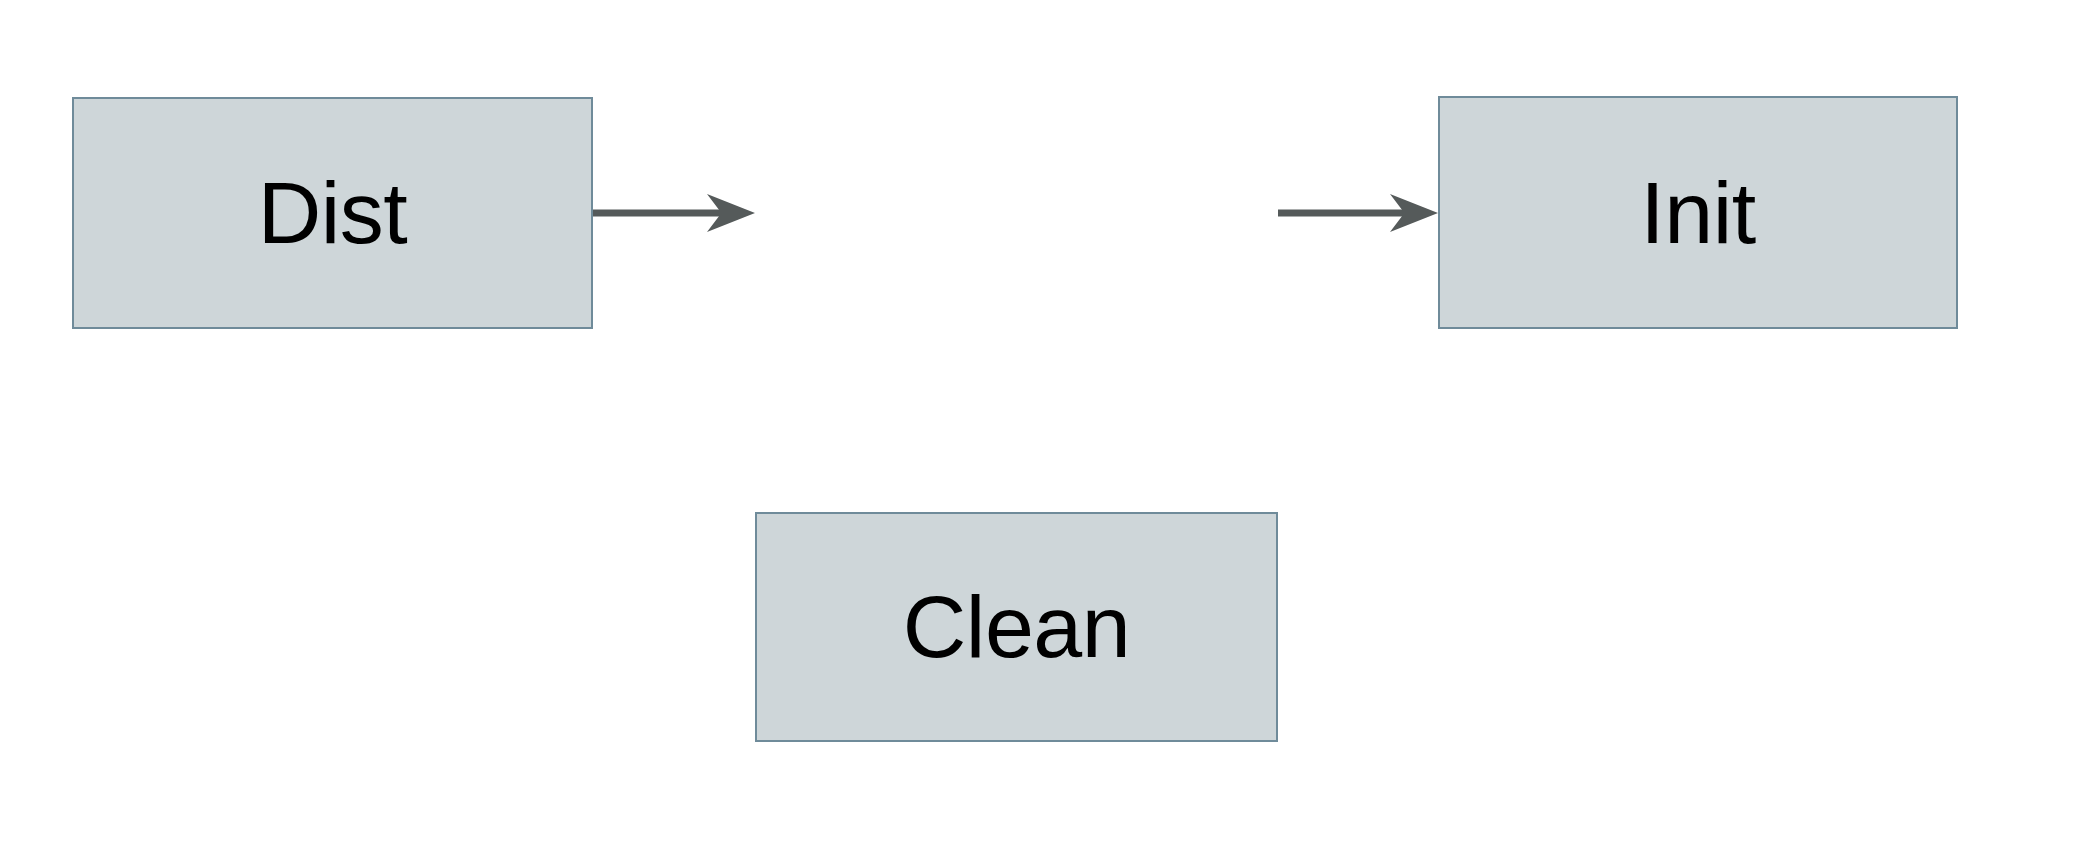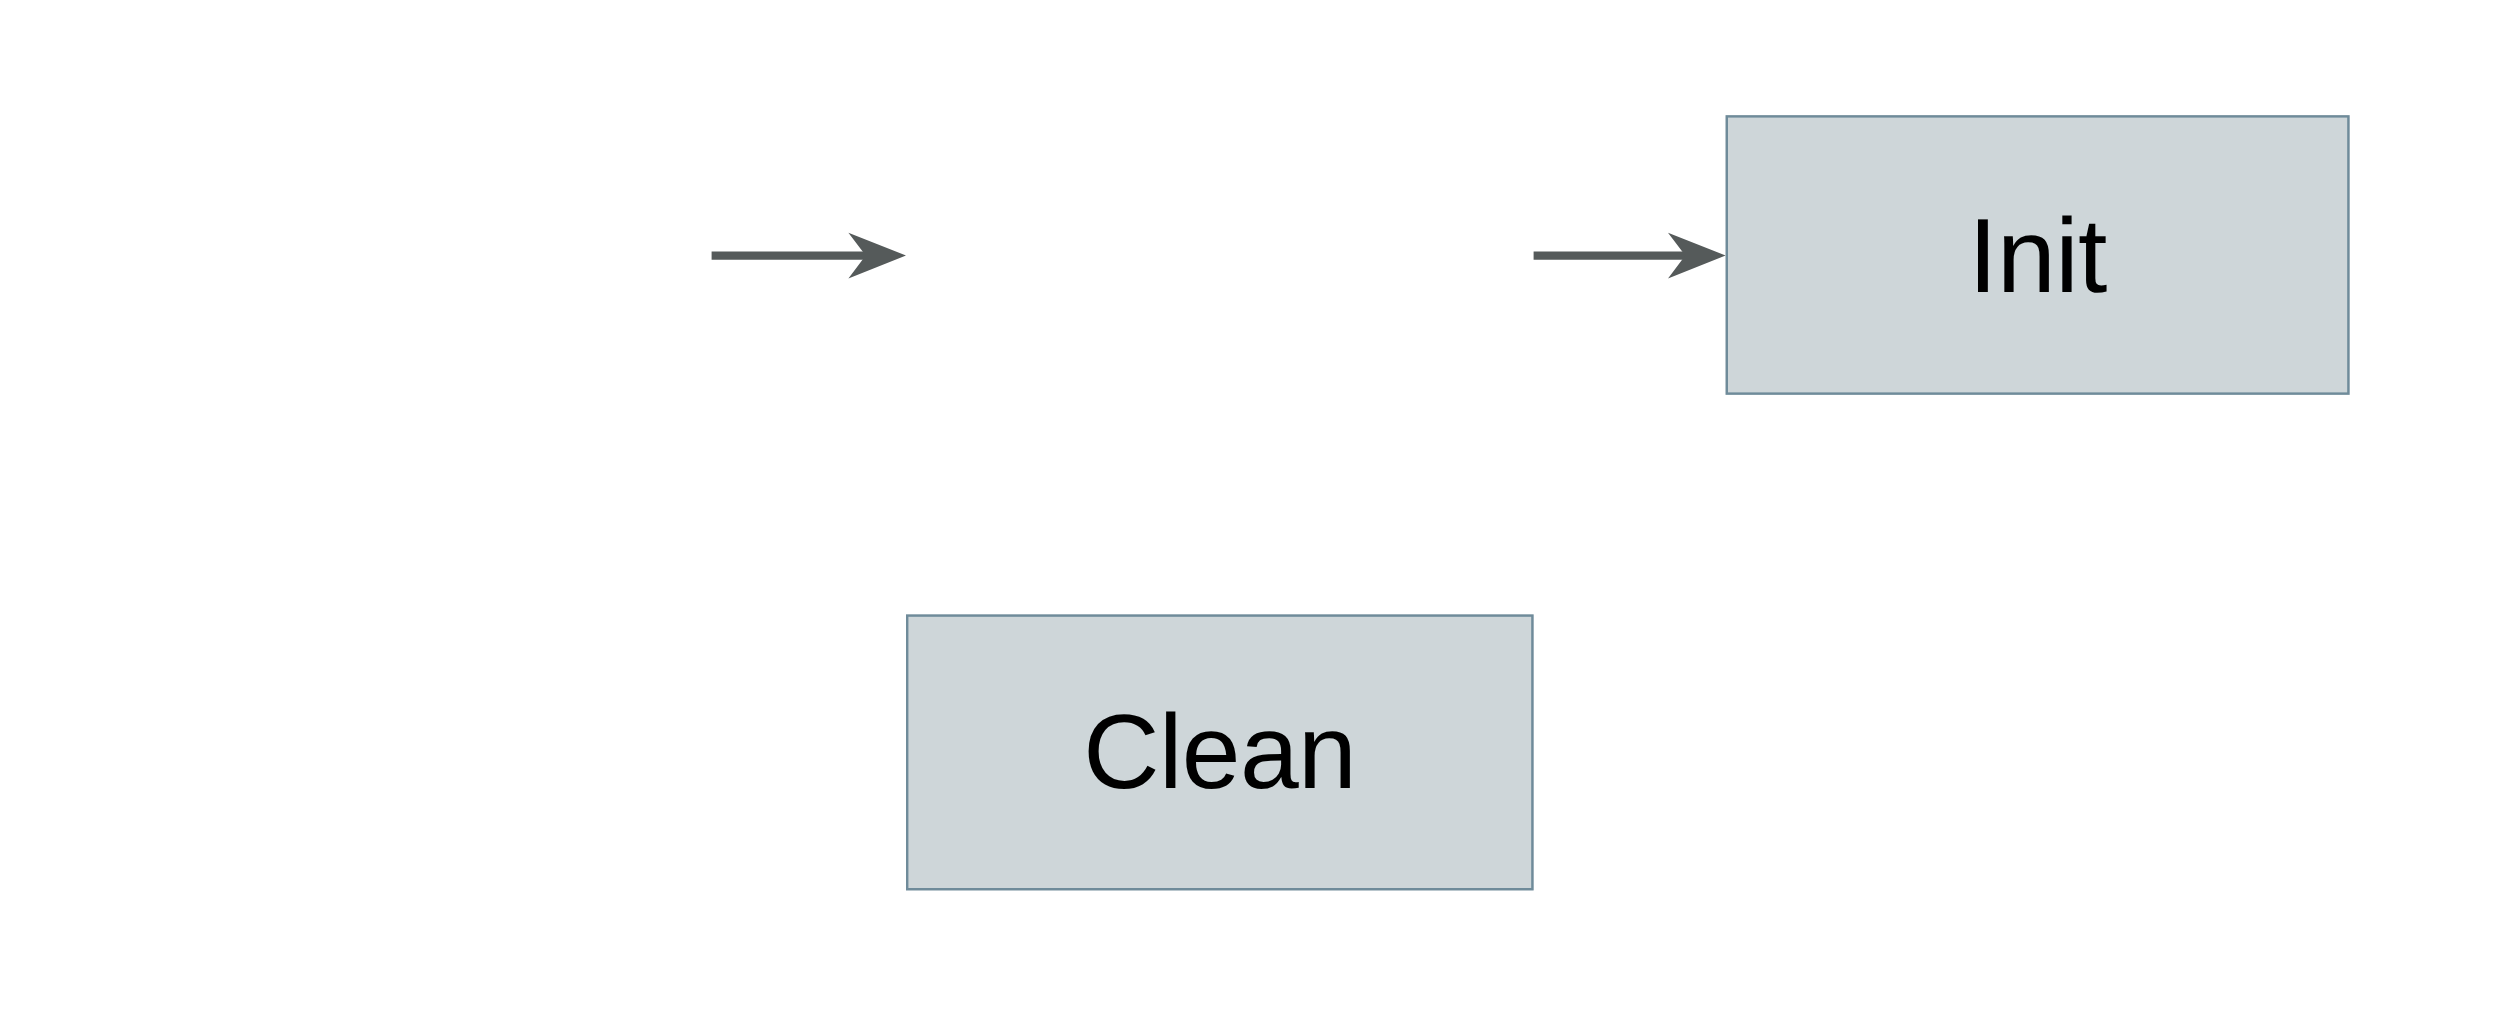--- a/index.html
+++ b/index.html
@@ -43,20 +43,23 @@
   .edge svg {
     display: block;
     overflow: visible;
   }
 </style>
 </head>
 <body>
 
 <div id="canvas" style="width: 2078px; height: 848px; background: rgb(255, 255, 255);">
 
+  <div class="node" id="node-0" style="left: 72px; top: 97px; width: 521px; height: 232px; background: rgb(206, 214, 217); border-color: rgb(111, 139, 154); border-width: 2px;">
+    <span class="node-label" style="font-size: 88px; color: rgb(0, 0, 0);">Dist</span>
+  </div>
 
 
   <div class="node" id="node-2" style="left: 1438px; top: 96px; width: 520px; height: 233px; background: rgb(206, 214, 217); border-color: rgb(111, 139, 154); border-width: 2px;">
     <span class="node-label" style="font-size: 88px; color: rgb(0, 0, 0);">Init</span>
   </div>
 
   <div class="node" id="node-3" style="left: 755px; top: 512px; width: 523px; height: 230px; background: rgb(206, 214, 217); border-color: rgb(111, 139, 154); border-width: 2px;">
     <span class="node-label" style="font-size: 88px; color: rgb(0, 0, 0);">Clean</span>
   </div>
 

